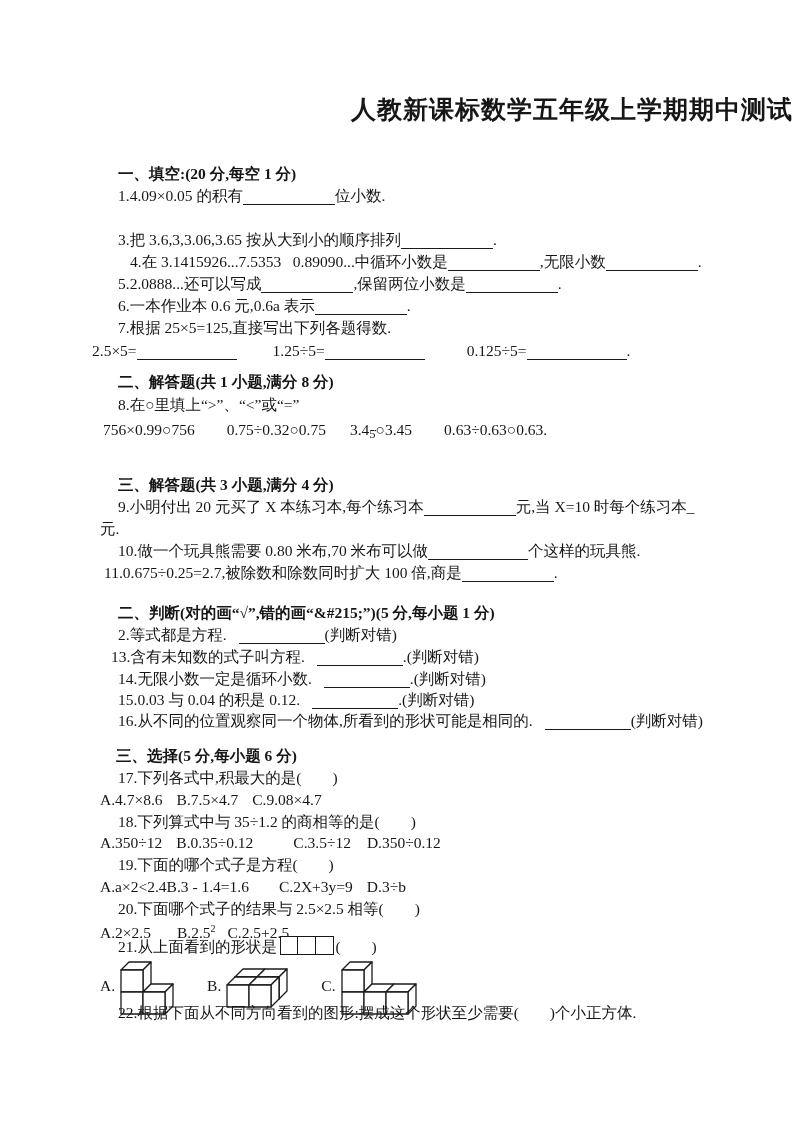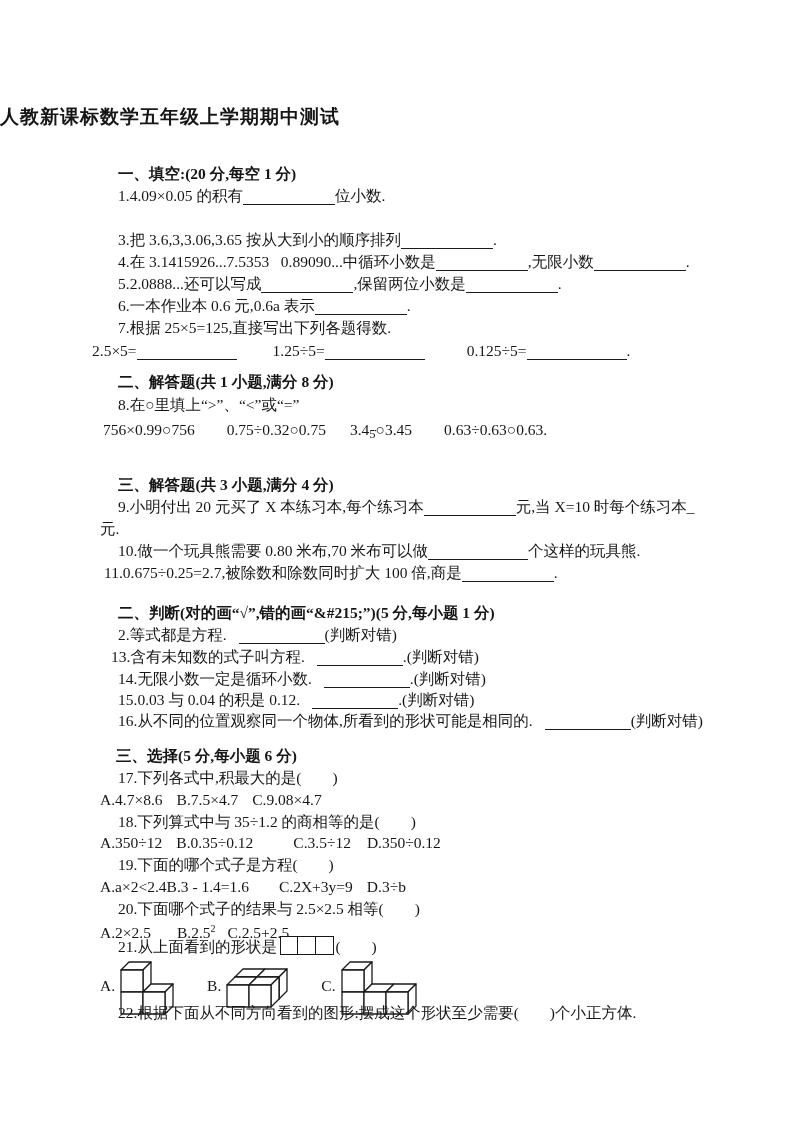--- a/index.html
+++ b/index.html
@@ -4,21 +4,21 @@
 <style>
   html,body{margin:0;padding:0;}
   body{
     width:793px;height:1122px;background:#ffffff;color:#161616;
     font-family:"Liberation Serif","DejaVu Serif",serif;
     position:relative;overflow:hidden;
   }
   .sheet{position:absolute;inset:0;font-size:15.5px;}
   .line{position:absolute;white-space:pre;line-height:20px;}
   .hdr{font-weight:bold;font-size:15.5px;text-align:center;}
-  .title{left:0;right:0;top:100px;text-align:left;font-size:19px;font-weight:bold;letter-spacing:1px;margin-top:7px;}
+  .title{left:0;right:0;top:100px;text-align:right;font-size:25px;font-weight:bold;letter-spacing:1px;}
   .blank{display:inline-block;width:92px;height:14px;border-bottom:1.4px solid #1a1a1a;vertical-align:-4px;}
   .blank.w100{width:100px;}
   .blank.w86{width:86px;}
   .gp{display:inline-block;height:1px;}
   .g36{width:36px;} .g42{width:42px;} .g32{width:32px;} .g24{width:24px;}
   .g14{width:14px;} .g40{width:40px;} .g16{width:16px;} .g30{width:30px;}
   .g26{width:26px;} .g12{width:12px;} .g28{width:28px;}
   .sup{font-size:10px;vertical-align:6px;}
   .rep5{font-size:12.5px;vertical-align:-3px;}
   .sq{display:inline-block;width:17px;height:17px;border:1.5px solid #161616;background:#fff;margin-right:-1.5px;vertical-align:-3px;}
@@ -33,21 +33,21 @@
 
   <div class="line title">人教新课标数学五年级上学期期中测试</div>
 
   <div class="line hdr" style="left:118px;top:164px">一、填空:(20 分,每空 1 分)</div>
 
   <div class="line" style="left:118px;top:186px"><span>1.4.09×0.05 的积有</span><span class="blank"></span><span>位小数.</span></div>
 
 
   <div class="line" style="left:118px;top:230px"><span>3.把 3.6,3,3.06,3.65 按从大到小的顺序排列</span><span class="blank"></span><span>.</span></div>
 
-  <div class="line" style="left:118px;top:252px"><span>4.在 3.1415926...7.5353   0.89090...中循环小数是</span><span class="blank"></span><span>,无限小数</span><span class="blank"></span><span>.</span></div>
+  <div class="line" style="left:130px;top:252px"><span>4.在 3.1415926...7.5353   0.89090...中循环小数是</span><span class="blank"></span><span>,无限小数</span><span class="blank"></span><span>.</span></div>
 
   <div class="line" style="left:118px;top:274px"><span>5.2.0888...还可以写成</span><span class="blank"></span><span>,保留两位小数是</span><span class="blank"></span><span>.</span></div>
 
   <div class="line" style="left:118px;top:296px"><span>6.一本作业本 0.6 元,0.6a 表示</span><span class="blank"></span><span>.</span></div>
 
   <div class="line" style="left:118px;top:318px"><span>7.根据 25×5=125,直接写出下列各题得数.</span></div>
 
   <div class="line" style="left:92px;top:341px"><span>2.5×5=</span><span class="blank w100"></span><span class="gp g36"></span><span>1.25÷5=</span><span class="blank w100"></span><span class="gp g42"></span><span>0.125÷5=</span><span class="blank w100"></span><span>.</span></div>
 
   <div class="line hdr" style="left:118px;top:372px">二、解答题(共 1 小题,满分 8 分)</div>

